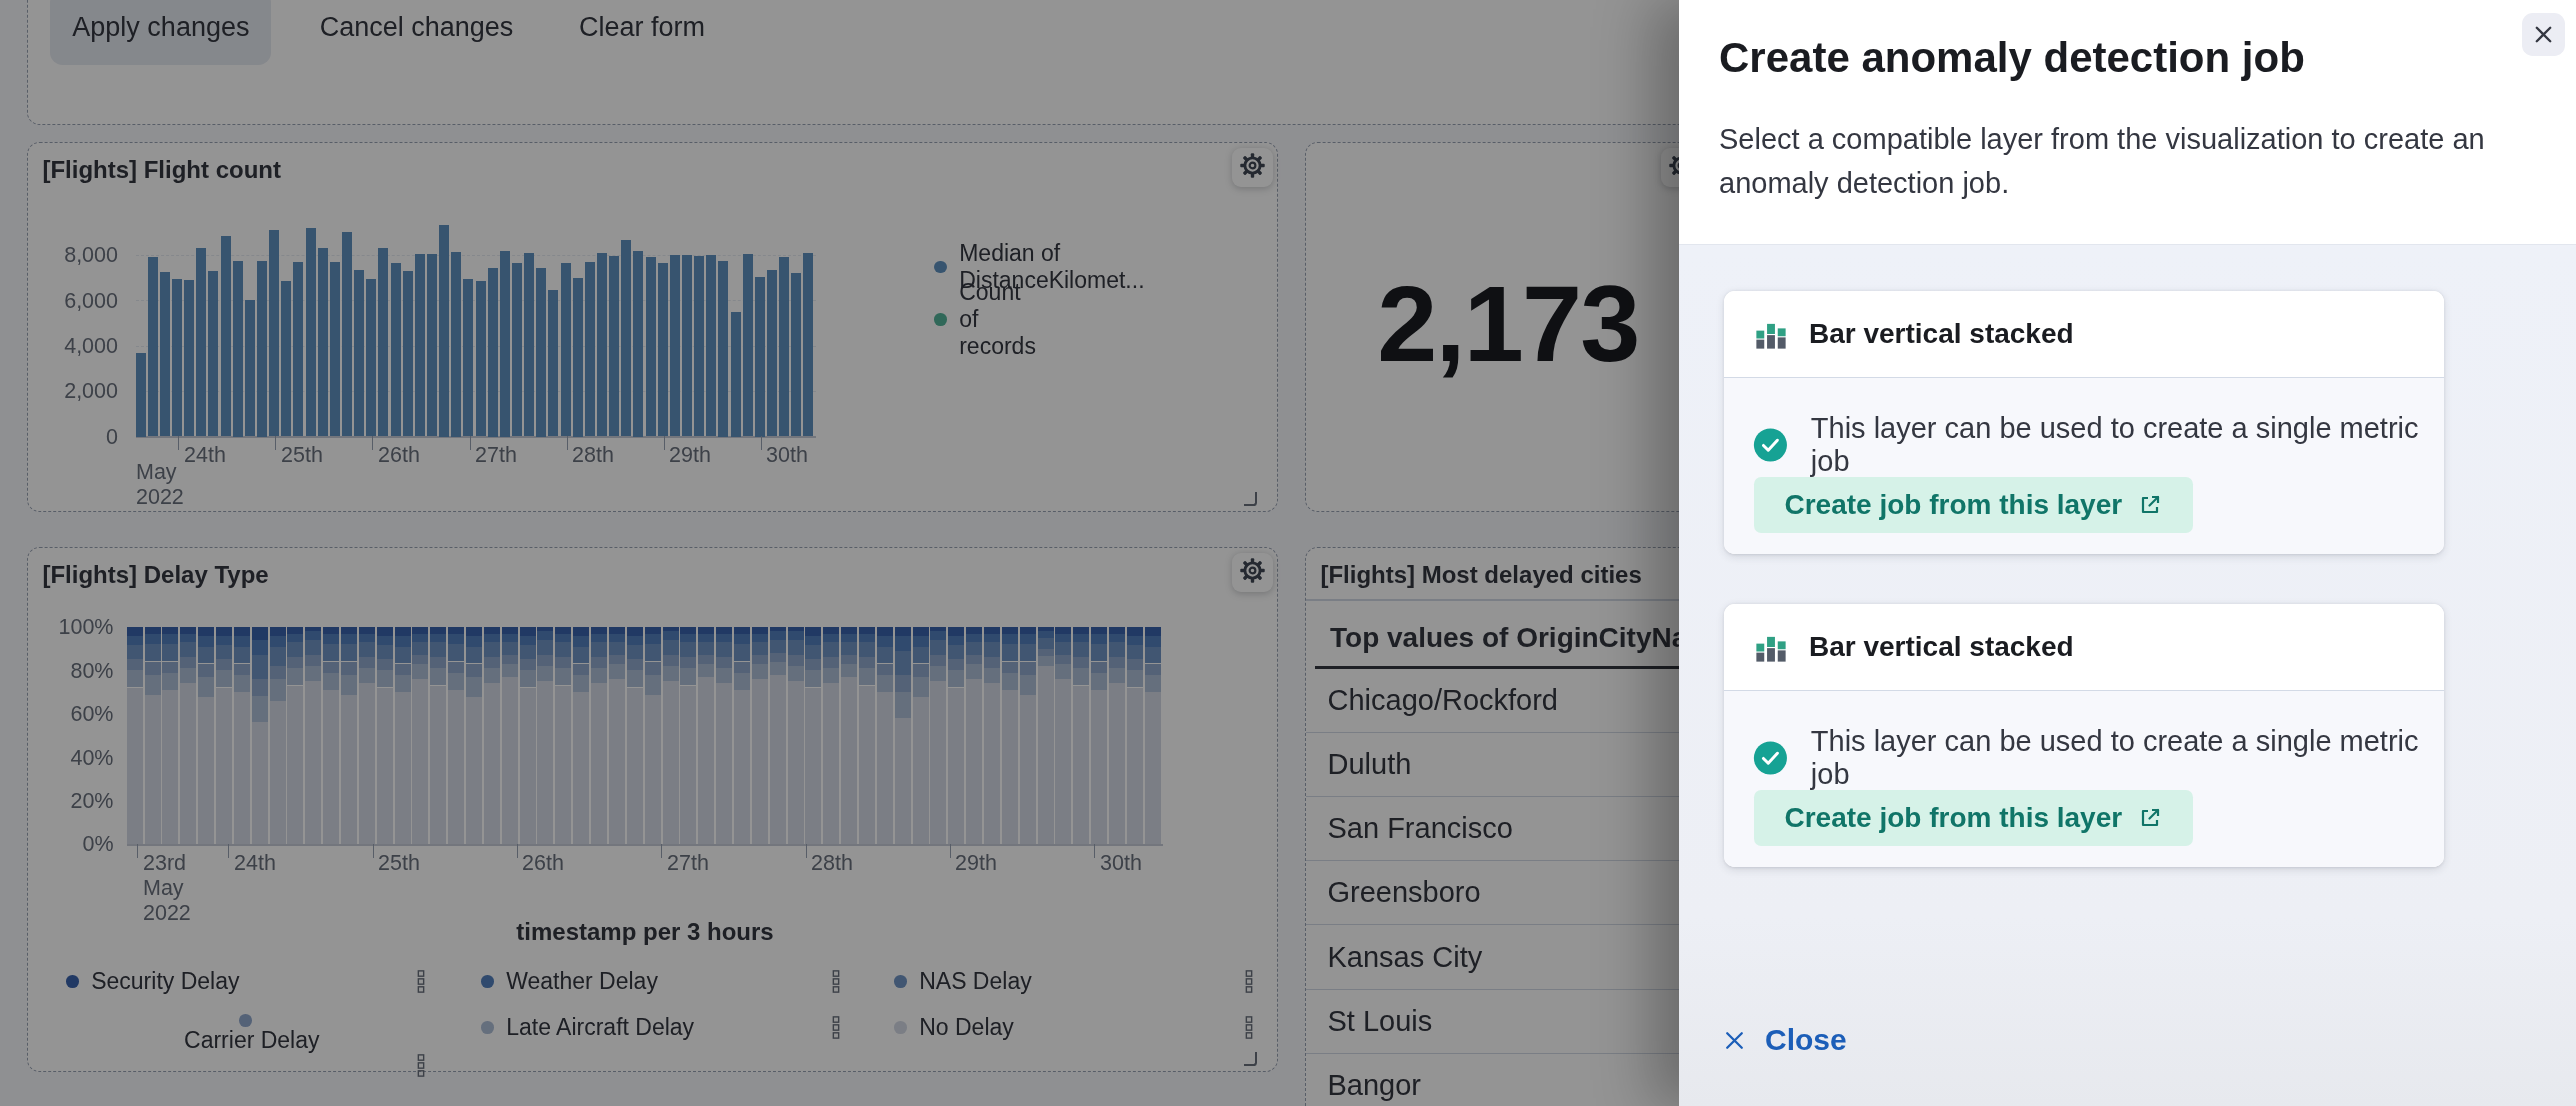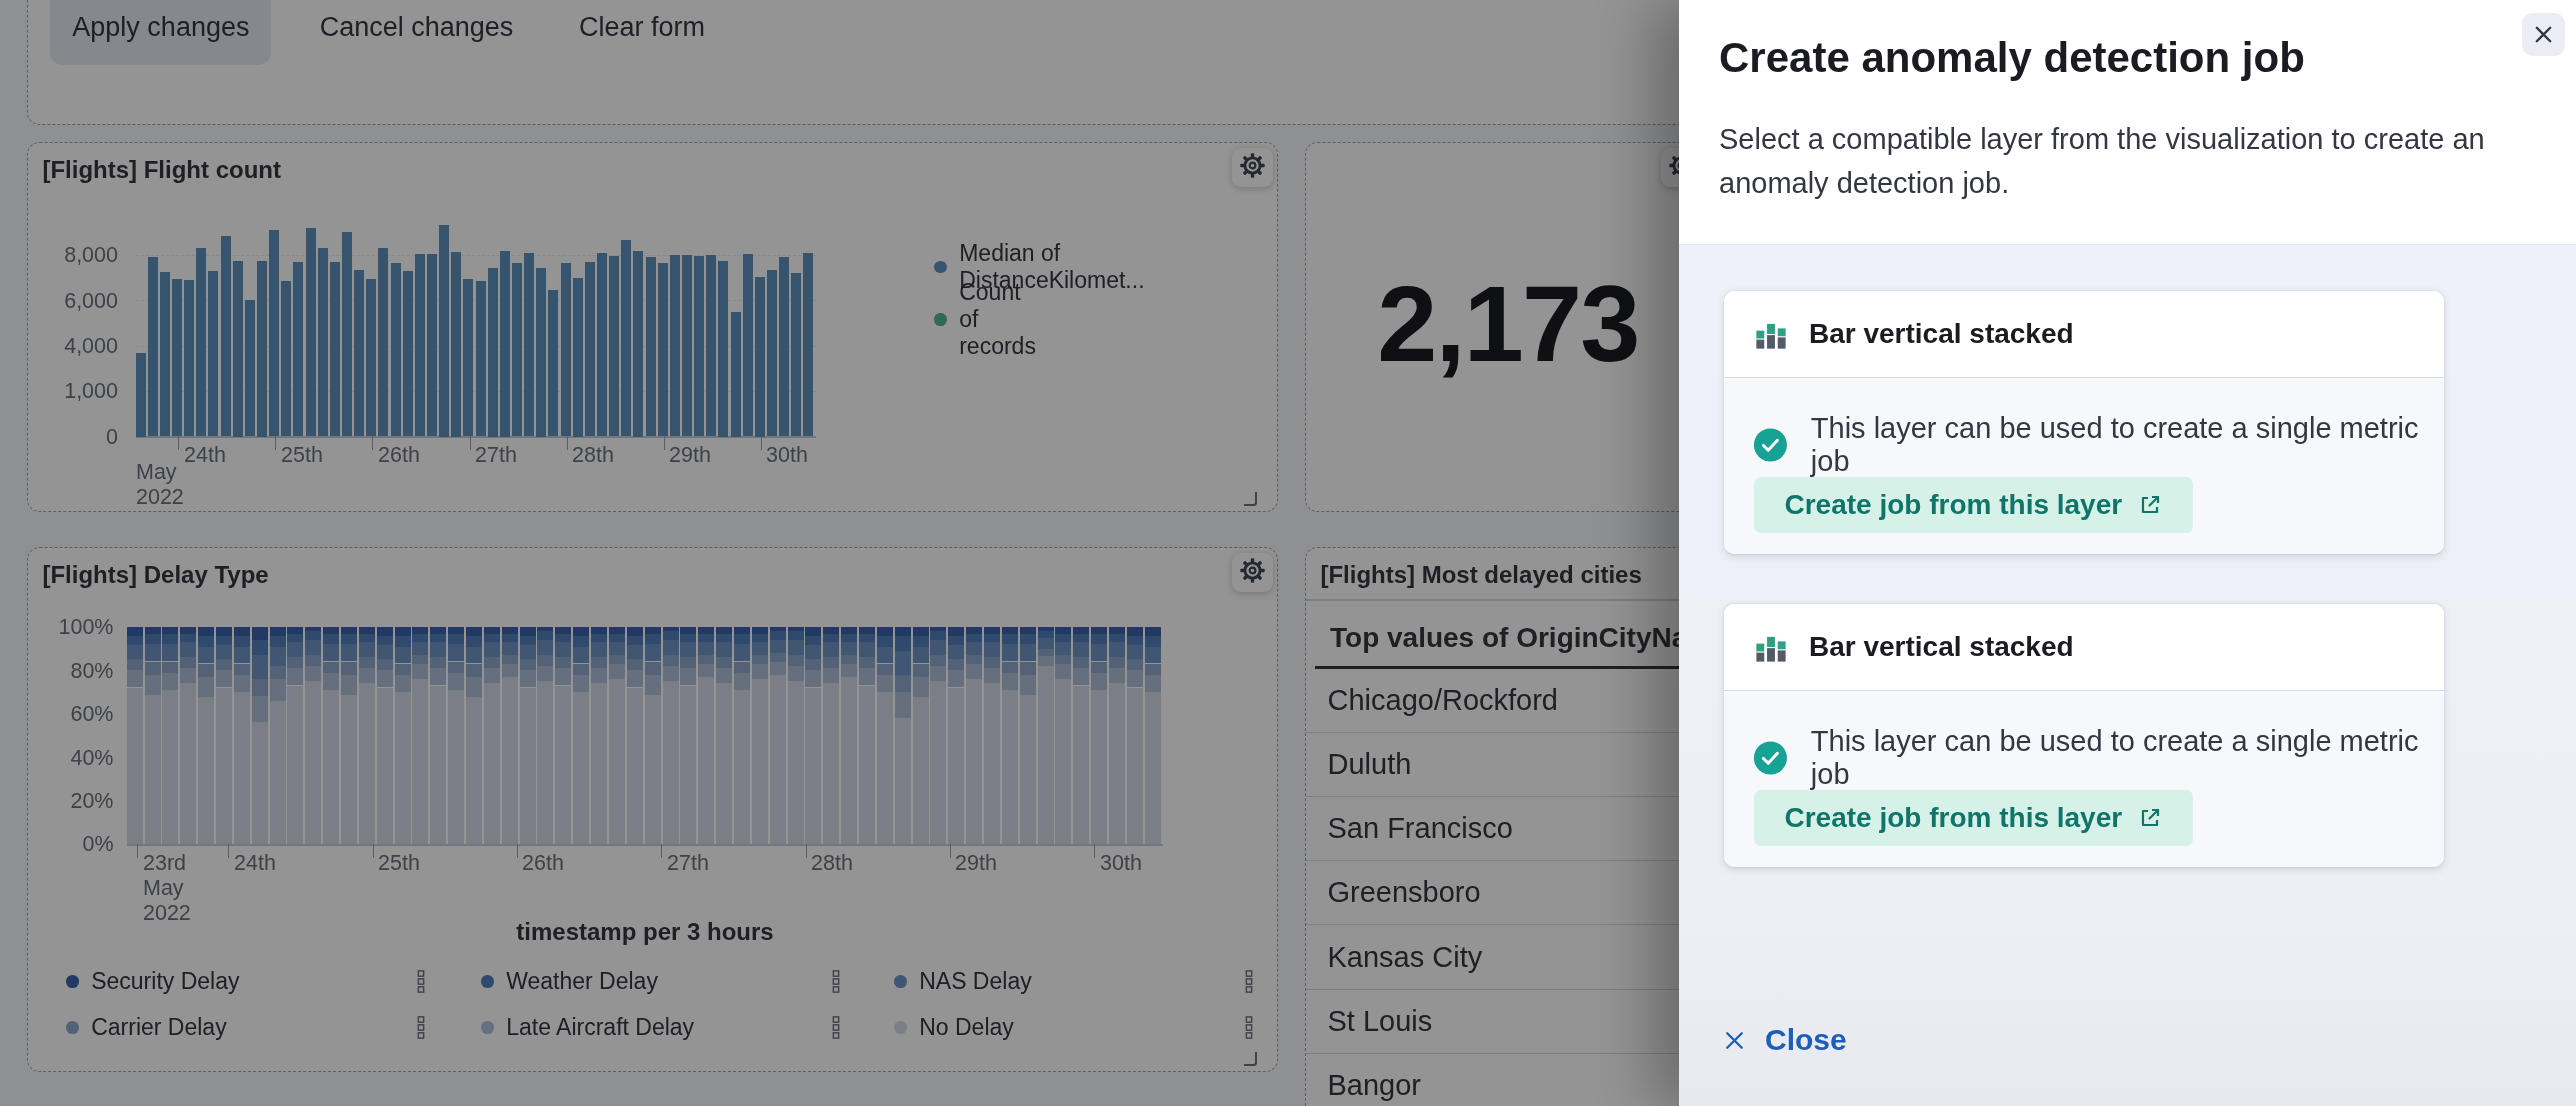--- a/index.html
+++ b/index.html
@@ -89,21 +89,21 @@
               <rect x="14" y="1.5" width="4" height="6" rx="1.2" fill="#404855" transform="rotate(180 16 16)"></rect>
               <rect x="14" y="1.5" width="4" height="6" rx="1.2" fill="#404855" transform="rotate(225 16 16)"></rect>
               <rect x="14" y="1.5" width="4" height="6" rx="1.2" fill="#404855" transform="rotate(270 16 16)"></rect>
               <rect x="14" y="1.5" width="4" height="6" rx="1.2" fill="#404855" transform="rotate(315 16 16)"></rect>
     <circle cx="16" cy="16" r="9" fill="none" stroke="#404855" stroke-width="3.4"></circle>
     <circle cx="16" cy="16" r="3.4" fill="none" stroke="#404855" stroke-width="2.6"></circle>
             </svg></span>
       </div>
       <div id="fc-chart" style="position:absolute;left:0;top:0;width:100%;height:100%;">
           <div class="ylab" style="left: 9px; top: 282px;">0</div>
-          <div class="ylab" style="left: 9px; top: 236px;">1,000</div>
+          <div class="ylab" style="left: 9px; top: 236px;">2,000</div>
           <div class="gridline" style="left: 108px; top: 248px; width: 680px; opacity: 0.55;"></div>
           <div class="ylab" style="left: 9px; top: 191px;">4,000</div>
           <div class="gridline" style="left: 108px; top: 203px; width: 680px; opacity: 0.55;"></div>
           <div class="ylab" style="left: 9px; top: 146px;">6,000</div>
           <div class="gridline" style="left: 108px; top: 157px; width: 680px; opacity: 0.55;"></div>
           <div class="ylab" style="left: 9px; top: 100px;">8,000</div>
           <div class="gridline" style="left: 108px; top: 112px; width: 680px; opacity: 0.55;"></div>
           <div class="axisline" style="left: 108px; top: 293px; width: 680px;"></div>
           <div class="bar" style="left: 108px; top: 210px; width: 10.3px; height: 84px; background: rgb(96, 146, 192);"></div>
           <div class="bar" style="left: 120px; top: 114px; width: 10.3px; height: 179px; background: rgb(96, 146, 192);"></div>
@@ -629,21 +629,21 @@
             <div class="legend-dot" style="background: rgb(112, 149, 197);"></div>
             <div class="legend-label">NAS Delay</div>
             <div style="margin-left: auto; display: flex; align-items: center;">
               <svg width="8" height="23" viewBox="0 0 9 26">
       <rect x="1.5" y="1" width="6" height="6" fill="none" stroke="#69707D" stroke-width="1.6"></rect>
       <rect x="1.5" y="10" width="6" height="6" fill="none" stroke="#69707D" stroke-width="1.6"></rect>
       <rect x="1.5" y="19" width="6" height="6" fill="none" stroke="#69707D" stroke-width="1.6"></rect>
               </svg>
             </div>
           </div>
-          <div class="legend-item" style="left: 38px; top: 466px; width: 359px;">
+          <div class="legend-item" style="left: 38px; top: 466px; width: 359px; flex-direction: column;">
             <div class="legend-dot" style="background: rgb(146, 169, 206);"></div>
             <div class="legend-label">Carrier Delay</div>
             <div style="margin-left: auto; display: flex; align-items: center;">
               <svg width="8" height="23" viewBox="0 0 9 26">
       <rect x="1.5" y="1" width="6" height="6" fill="none" stroke="#69707D" stroke-width="1.6"></rect>
       <rect x="1.5" y="10" width="6" height="6" fill="none" stroke="#69707D" stroke-width="1.6"></rect>
       <rect x="1.5" y="19" width="6" height="6" fill="none" stroke="#69707D" stroke-width="1.6"></rect>
               </svg>
             </div>
           </div>

